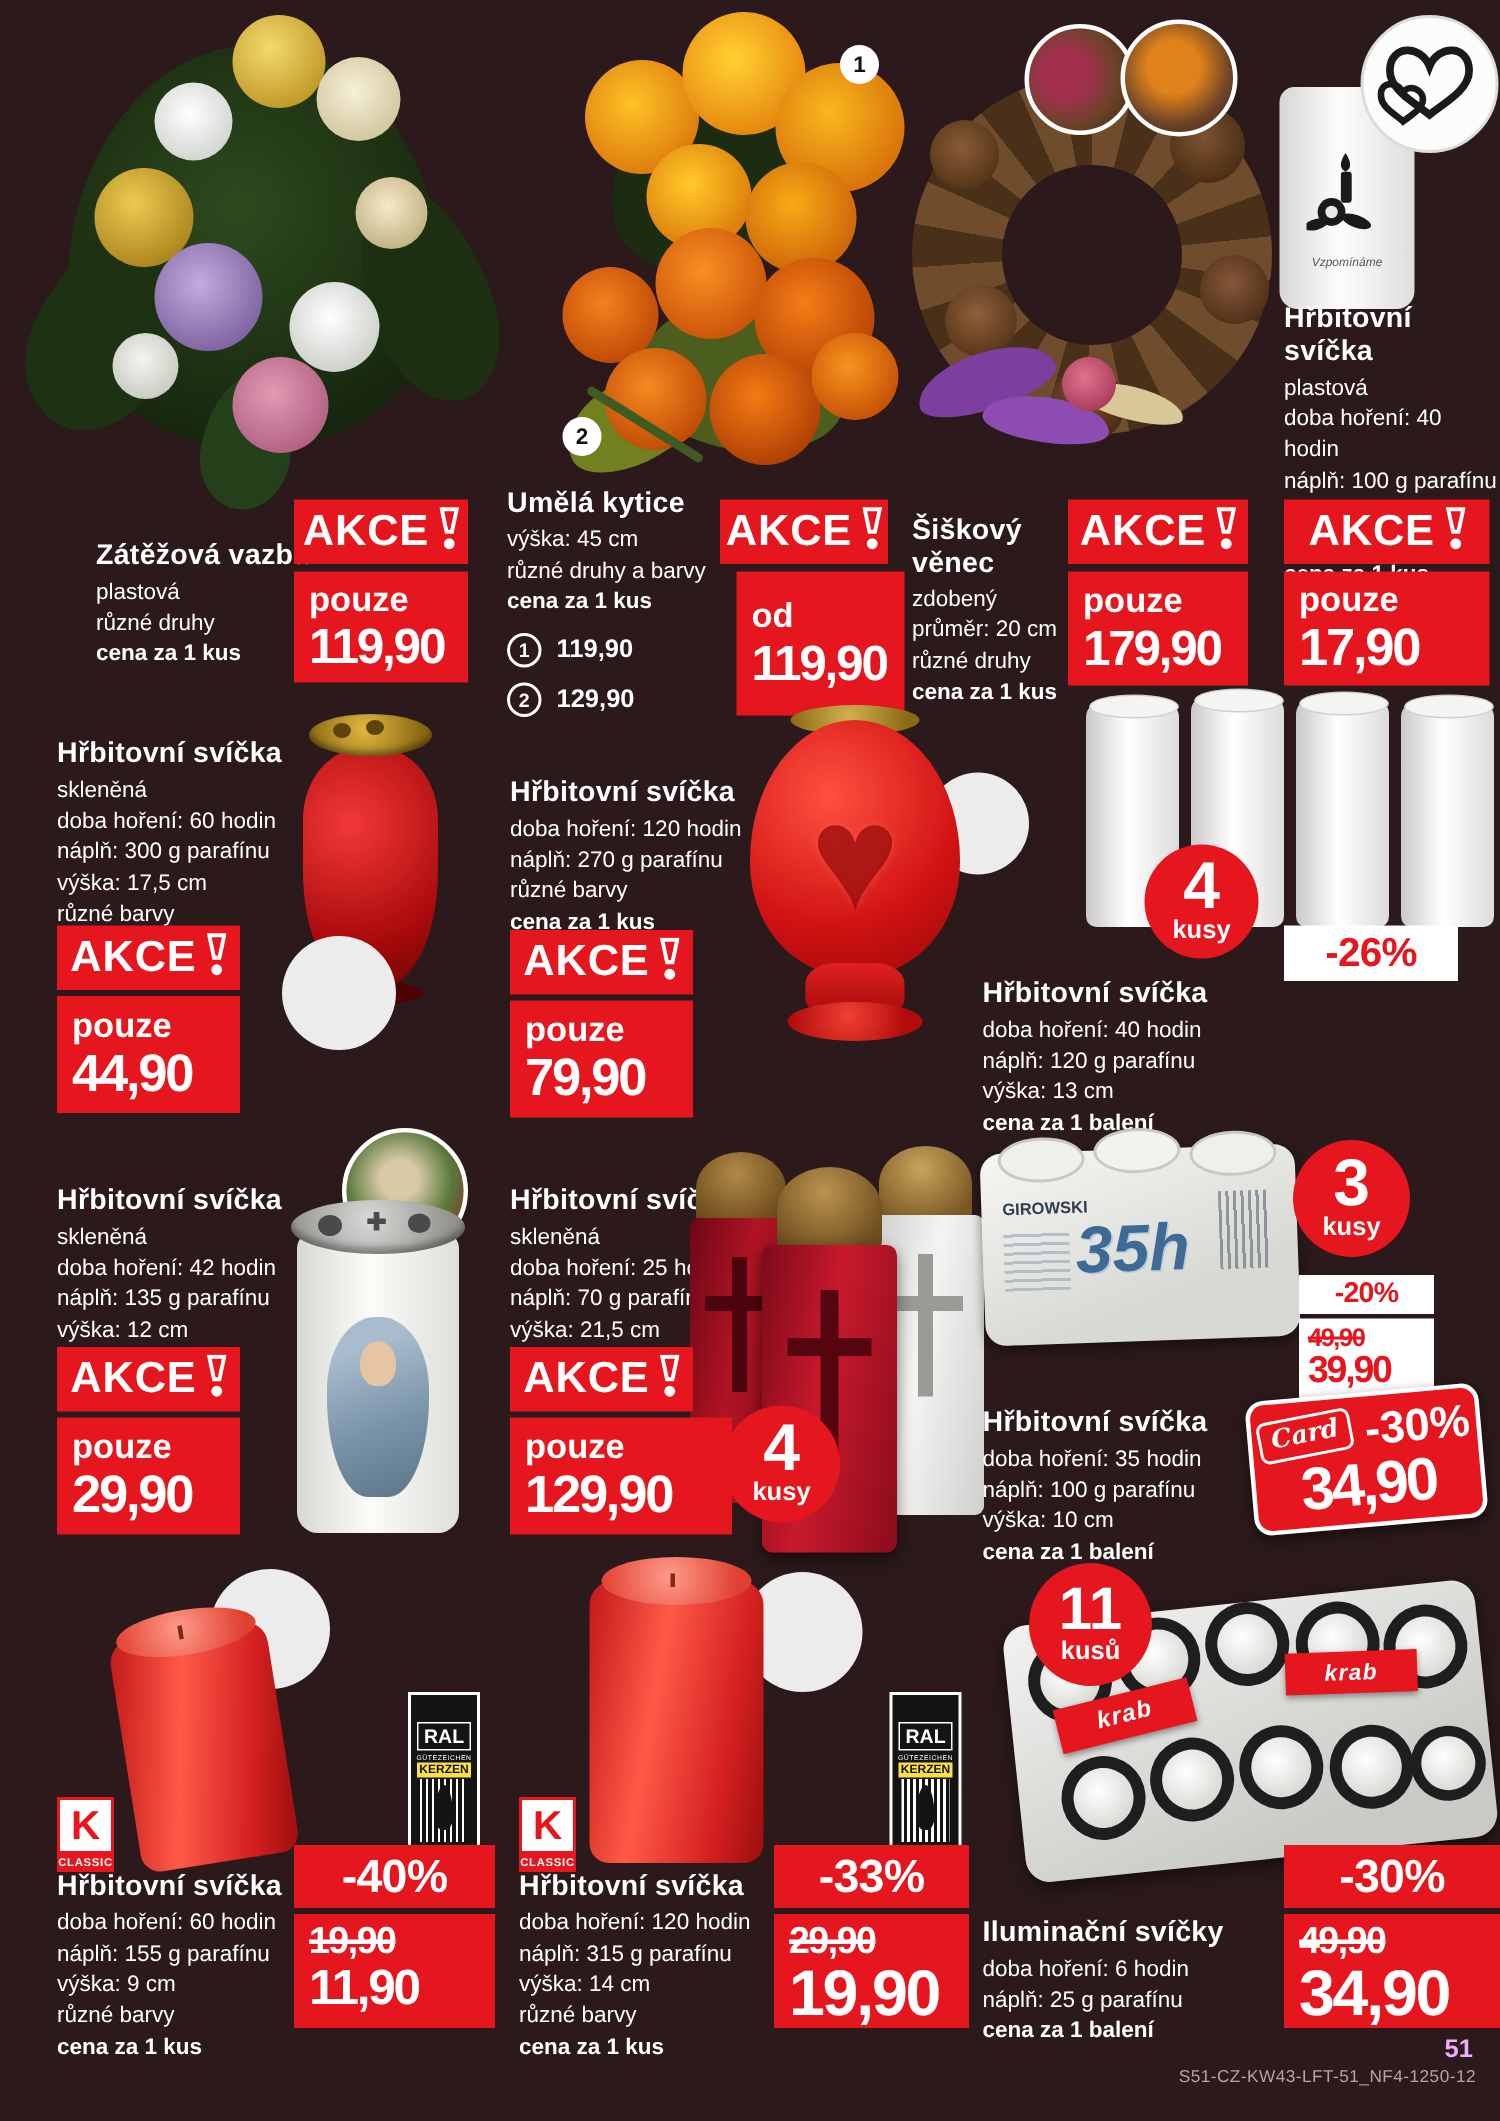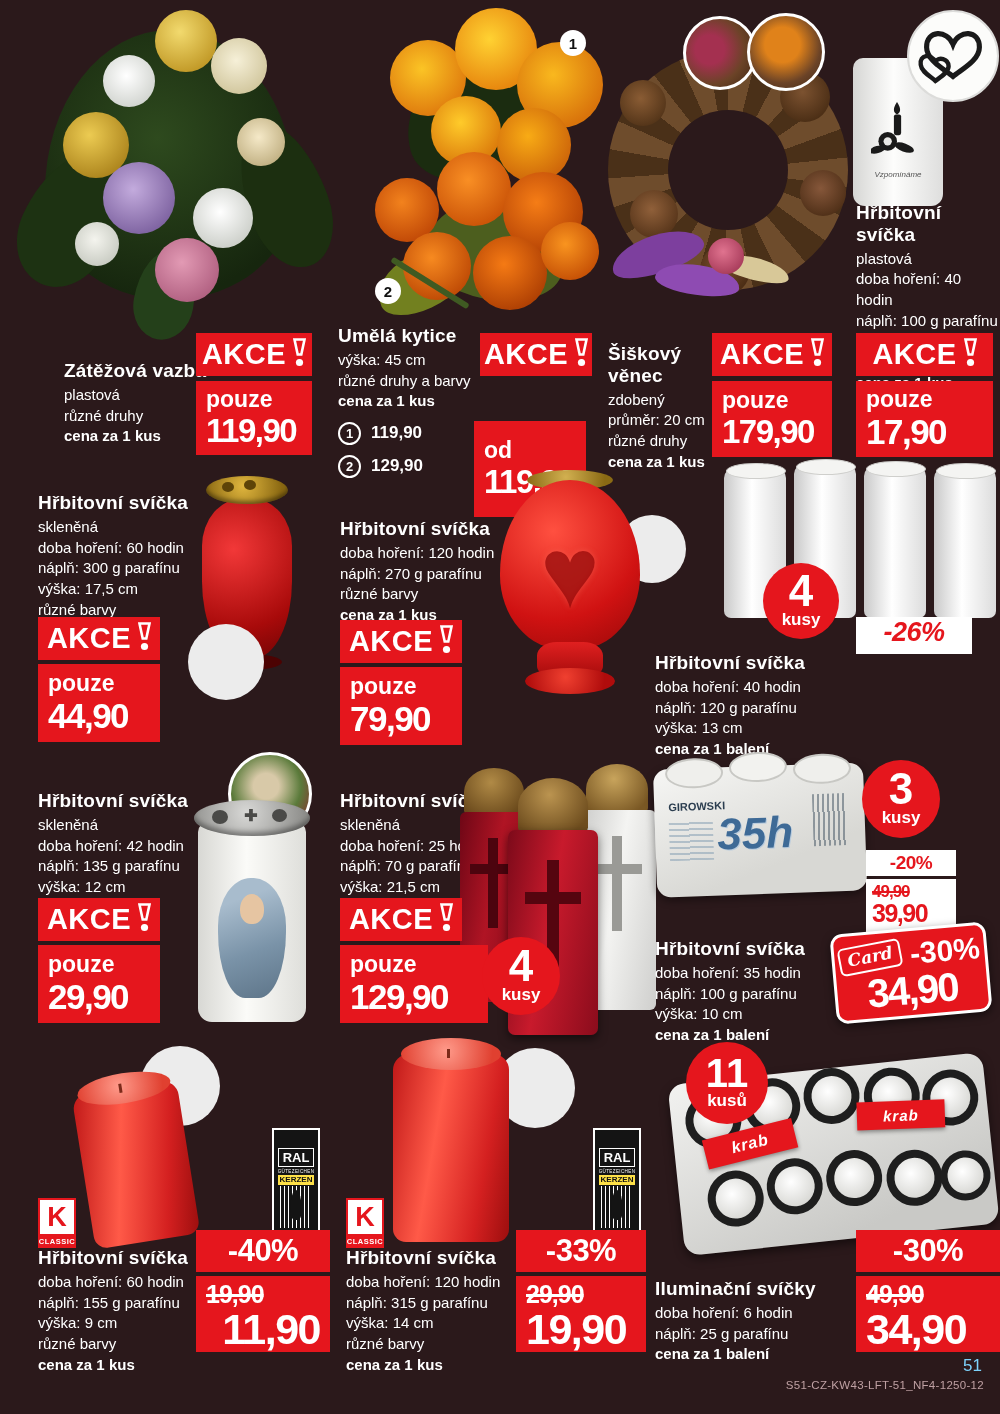--- a/index.html
+++ b/index.html
@@ -64,21 +64,21 @@
   .ral .flame{position:absolute; left:50%; top:4px; width:12px; height:30px; transform:translateX(-50%); background:#141414; border-radius:50% 50% 40% 40%/70% 70% 30% 30%;}
   .ral .r4{height:7px; margin:2px 4px 0; background:repeating-linear-gradient(0deg,#9a9a9a 0 1px,transparent 1px 3px);}
 
   
   .cardbox{background:var(--red); border:3px solid #fff; border-radius:12px; box-shadow:0 3px 8px rgba(0,0,0,.5); color:#fff; padding:6px 8px; transform:rotate(-5deg); display:flex; flex-direction:column; align-items:center;}
   .cardbox .row{display:flex; align-items:center; gap:8px;}
   .cardlogo{border:2px solid #fff; border-radius:6px; padding:1px 7px 3px; transform:rotate(-6deg); font-family:"DejaVu Serif", serif; font-style:italic; font-weight:700; font-size:17px;}
   .cardbox .cd{font-size:30px; font-weight:900;}
   .cardbox .cp{font-size:40px; font-weight:900; letter-spacing:-2px; line-height:.95;}
 
-  .foot-num{color:#7dd3fc; font-size:17px; font-weight:400;}
+  .foot-num{color:#f0abfc; font-size:17px; font-weight:700;}
   .foot-code{color:#bfa0a3; font-size:11.5px; letter-spacing:.3px;}
 
   .cyl{background:linear-gradient(90deg,#c9c9c9,#ffffff 45%,#dcdcdc); border-radius:10px 10px 7px 7px; position:absolute;}
   .cyl::before{content:""; position:absolute; left:4%; top:-5px; width:92%; height:14px; border-radius:50%; background:#f4f4f2; border:1px solid #cfcfcc;}
 </style>
 </head>
 <body>
 
 <div id="page">
 
@@ -186,21 +186,21 @@
       <span class="vprice">129,90</span>
     </div>
   </div>
   <div class="abs akce" style="left:480px;top:333px;width:112px;height:43px;">
     <span class="a">AKCE</span>
     <span><svg width="13" height="29" viewBox="0 0 13 29">
           <path d="M1.5 1.5 h10 l-3.2 15 h-3.6 Z" fill="none" stroke="#fff" stroke-width="2.6"></path>
           <circle cx="6.5" cy="24.5" r="3.6" fill="#fff"></circle>
         </svg></span>
   </div>
-  <div class="abs pricebox" style="left:474px;top:381px;width:112px;height:96px;margin-top:40px;">
+  <div class="abs pricebox" style="left:491px;top:381px;width:112px;height:96px;">
     <span class="lbl">od</span>
     <span class="val sm">119,90</span>
   </div>
 
   <div class="abs prod" style="left:608px;top:343px;width:120px;">
     <div class="t">Šiškový věnec</div>
     <div class="d">zdobený</div>
     <div class="d">průměr: 20 cm</div>
     <div class="d">různé druhy</div>
     <div class="u">cena za 1 kus</div>
@@ -305,21 +305,21 @@
     <span class="n">4</span>
     <span class="k">kusy</span>
   </div>
   <div class="abs prod" style="left:655px;top:652px;width:195px;">
     <div class="t">Hřbitovní svíčka</div>
     <div class="d">doba hoření: 40 hodin</div>
     <div class="d">náplň: 120 g parafínu</div>
     <div class="d">výška: 13 cm</div>
     <div class="u">cena za 1 balení</div>
   </div>
-  <div class="abs wbox" style="left:856px;top:617px;width:116px;height:37px;display:flex;justify-content:center;font-style:italic;">
+  <div class="abs wbox" style="left:856px;top:617px;width:116px;height:37px;display:flex;align-items:center;justify-content:center;">
     <span class="disc" style="font-size:27px;">-26%</span>
   </div>
 
   <div class="abs prod" style="left:38px;top:790px;width:165px;">
     <div class="t">Hřbitovní svíčka</div>
     <div class="d">skleněná</div>
     <div class="d">doba hoření: 42 hodin</div>
     <div class="d">náplň: 135 g parafínu</div>
     <div class="d">výška: 12 cm</div>
     <div class="u">cena za 1 kus</div>
@@ -456,21 +456,21 @@
     <div class="d">náplň: 155 g parafínu</div>
     <div class="d">výška: 9 cm</div>
     <div class="d">různé barvy</div>
     <div class="u">cena za 1 kus</div>
   </div>
   <div class="abs rbox" style="left:196px;top:1230px;width:134px;height:42px;display:flex;align-items:center;justify-content:center;">
     <span class="disc" style="font-size:31px;">-40%</span>
   </div>
   <div class="abs rbox" style="left:196px;top:1276px;width:134px;height:76px;padding:4px 10px;text-align:left;">
     <div class="old" style="font-size:25px;">19,90</div>
-    <div class="new" style="font-size:43px;text-align:right;">11,90</div>
+    <div class="new" style="font-size:33px;">11,90</div>
   </div>
 
   <div class="abs wcircle" style="left:495px;top:1048px;width:80px;height:80px;"></div>
   <div class="abs" style="left:393px;top:1038px;width:118px;height:205px;">
     <div class="abs" style="left:0;top:16px;width:116px;height:188px;border-radius:16px 16px 13px 13px;background:linear-gradient(100deg,#c01818,#ff5a48 38%,#d42020 75%,#9c0e0e);"></div>
     <div class="abs" style="left:8px;top:0;width:100px;height:32px;border-radius:50%;background:radial-gradient(circle at 45% 40%,#ff9a8a,#e04030 80%);">
       <div style="position:absolute;left:46px;top:11px;width:3px;height:9px;background:#7c2a1a;"></div>
     </div>
   </div>
   <div class="abs kc" style="left:346px;top:1198px;">

